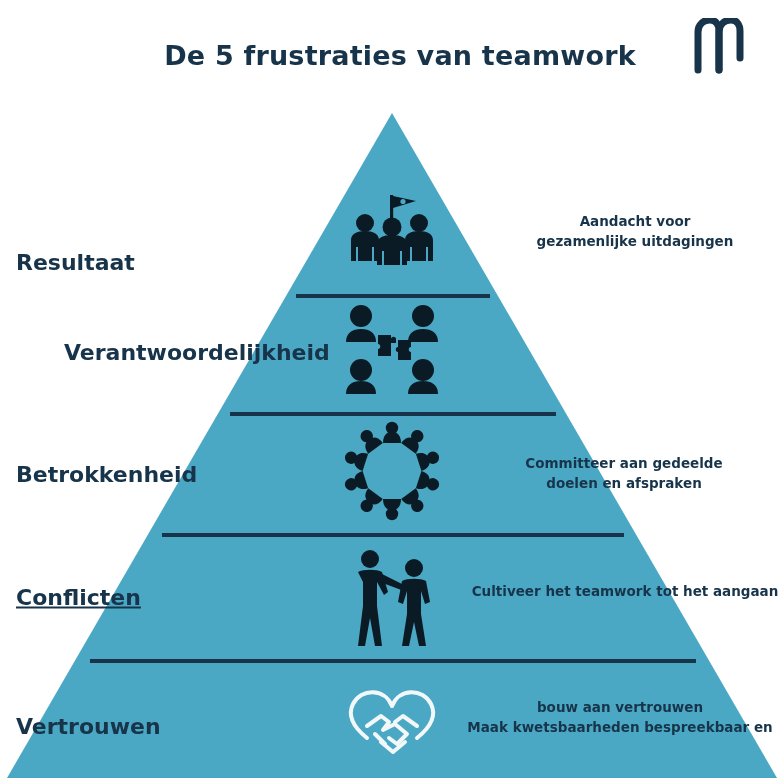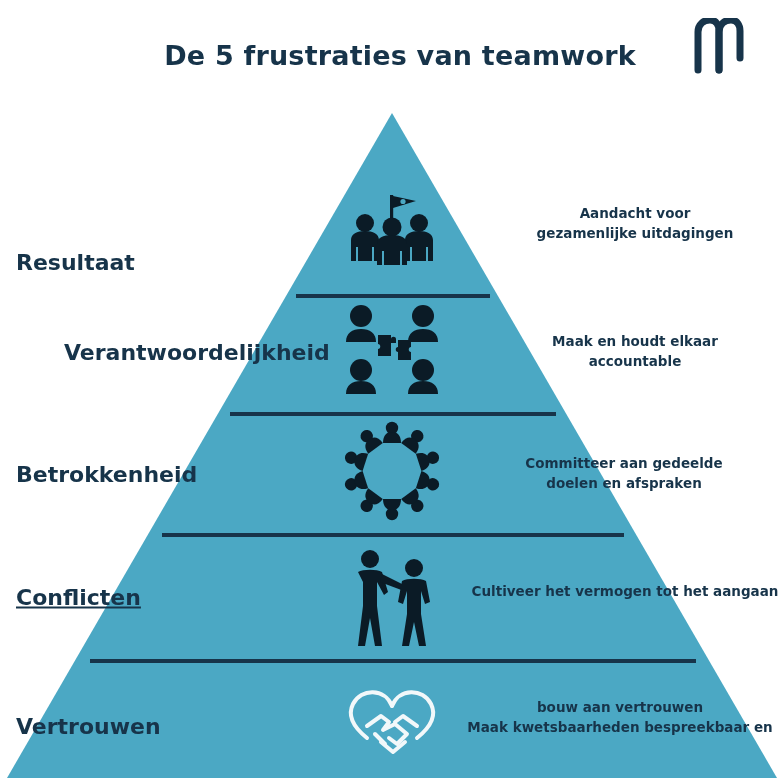--- a/index.html
+++ b/index.html
@@ -116,21 +116,21 @@
 
         <circle cx="73" cy="30" r="9"></circle>
         <path d="M59 68 L59 47 C59 41 65 38 73 38 C81 38 87 41 87 47 L87 68 L82 68 L82 54 L80 54 L80 68 L66 68 L66 54 L64 54 L64 68 Z"></path>
 
         <circle cx="46" cy="34" r="9.5"></circle>
         <path d="M31 72 L31 51 C31 45 37 42 46 42 C55 42 61 45 61 51 L61 72 L56 72 L56 58 L54 58 L54 72 L38 72 L38 58 L36 58 L36 72 Z"></path>
       </g>
     </svg>
   </div>
 
-  <div class="right-desc" style="left:520px; top:224px; width:230px;">
+  <div class="right-desc" style="left:520px; top:232px; width:230px;">
     <div>Aandacht voor</div>
     <div>gezamenlijke uitdagingen</div>
   </div>
 
   <div class="left-label-holder" style="top:352px;margin-left:48px;">Verantwoordelijkheid</div>
 
   <div class="icon-box" style="left:392px; top:350px;">
     <svg width="96" height="92" viewBox="0 0 96 92" aria-hidden="true">
       <g fill="#0b1b26">
 
@@ -145,24 +145,20 @@
 
         <circle cx="79" cy="68" r="11"></circle>
         <path d="M64 92 C64 83 70 79 79 79 C88 79 94 83 94 92 Z"></path>
 
         <path d="M34 33 L47 33 L47 37 C47 34 52 34 52 37 L52 41 L47 41 L47 54 L34 54 L34 47 C37 47 37 42 34 42 Z"></path>
         <path d="M54 38 L67 38 L67 45 C64 45 64 50 67 50 L67 58 L54 58 L54 50 C51 50 51 45 54 45 Z"></path>
       </g>
     </svg>
   </div>
 
-  <div class="right-desc" style="left:524px; top:352px; width:222px;">
-    <div>Maak en houdt elkaar</div>
-    <div>accountable</div>
-  </div>
 
   <div class="left-label-holder" style="top:474px;">Betrokkenheid</div>
 
   <div class="icon-box" style="left:392px; top:473px;">
     <svg width="104" height="100" viewBox="0 0 104 100" aria-hidden="true">
       <g fill="#0b1b26">
         <g id="ring">
 
           <g transform="translate(52,50)">
             <g transform="rotate(0) translate(0,-38)">
@@ -227,21 +223,21 @@
 
         <path d="M38 26 L62 38 L60 43 L36 34 Z"></path>
 
         <circle cx="70" cy="20" r="9"></circle>
         <path d="M58 33 C63 30 77 30 82 33 L86 54 L81 56 L77 43 L77 66 L82 98 L75 98 L70 74 L65 98 L58 98 L63 66 L63 43 L59 56 L54 54 Z"></path>
       </g>
     </svg>
   </div>
 
   <div class="right-desc" style="left:470px; top:592px; width:310px;">
-    <div>Cultiveer het vermogen tot het aangaan</div>
+    <div>Cultiveer het teamwork tot het aangaan</div>
   </div>
 
   <div class="left-label-holder" style="top:726px;">Vertrouwen</div>
 
   <div class="icon-box" style="left:392px; top:730px;">
     <svg width="110" height="96" viewBox="0 0 110 96" aria-hidden="true">
       <g fill="none" stroke="#f2f8fa" stroke-width="4" stroke-linejoin="round" stroke-linecap="round">
 
         <path d="M55 26 C48 8 24 8 16 24 C9 38 20 50 30 58"></path>
         <path d="M55 26 C62 8 86 8 94 24 C101 38 90 50 80 58"></path>

